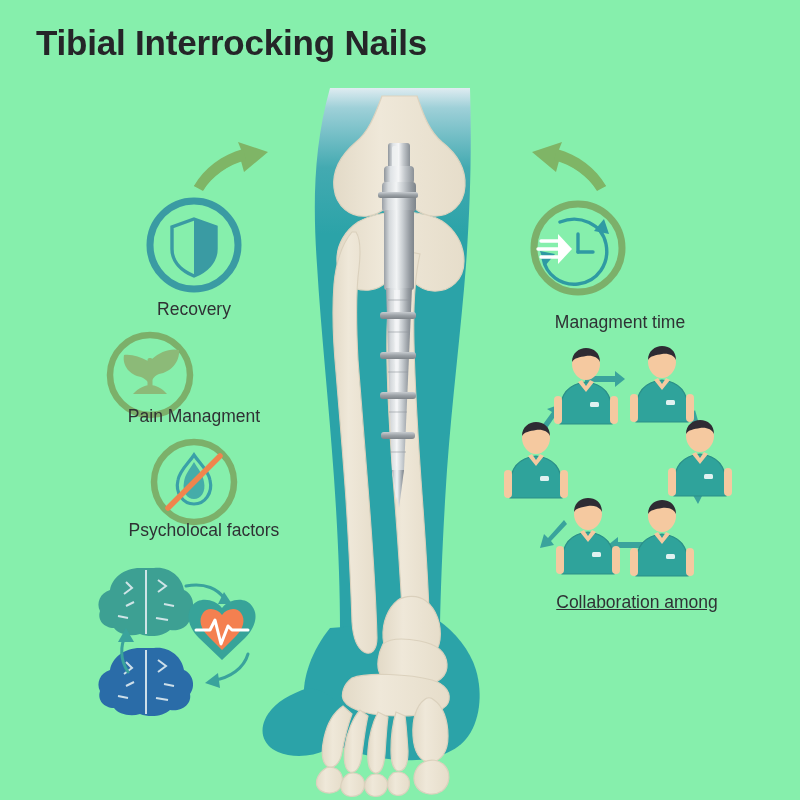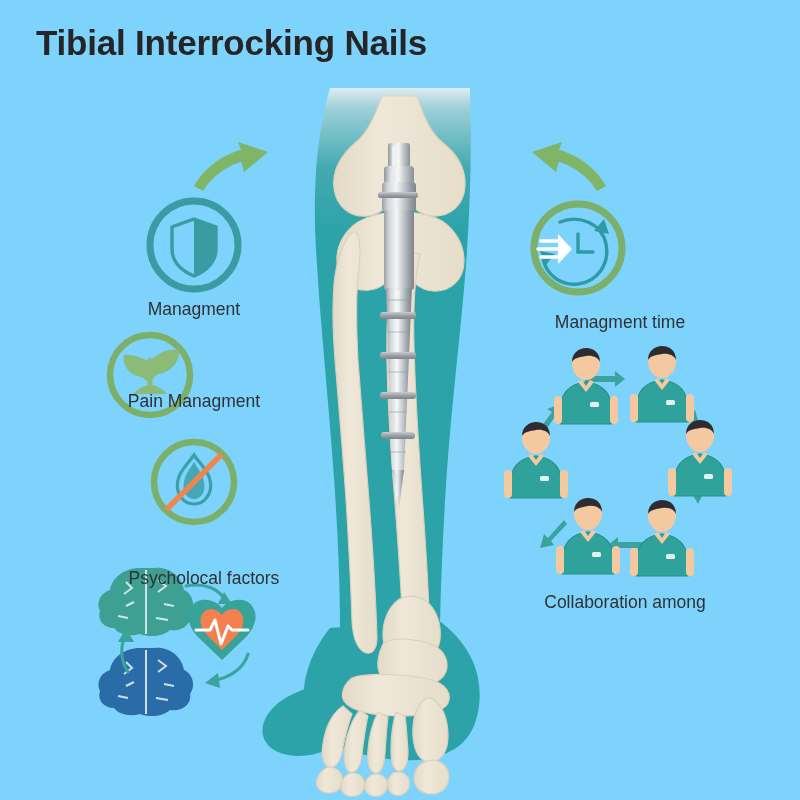--- a/index.html
+++ b/index.html
@@ -9,21 +9,21 @@
   }
   body {
     font-family: "Liberation Sans", sans-serif;
     background: #dfecf1;
     position: relative;
   }
   #stage {
     position: absolute;
     left: 0; top: 0;
     width: 800px; height: 800px;
-    background: #7dd3fc;
+    background: #86efac;
   }
   #bgsvg {
     position: absolute;
     left: 0; top: 0;
     width: 800px; height: 800px;
   }
   .title {
     position: absolute;
     left: 36px; top: 23px;
     font-size: 35px;
@@ -36,25 +36,25 @@
     position: absolute;
     color: #2f3134;
     font-size: 17.5px;
     text-align: center;
     white-space: nowrap;
     line-height: 1.28;
   }
   .caption.wrap { white-space: normal; }
   
   #cap-stability { left: 104px; top: 298px; width: 180px; }
-  #cap-pain      { left: 74px;  top: 390px; width: 240px; }
-  #cap-psych     { left: 84px;  top: 519px; width: 240px; margin-top: 48px; }
+  #cap-pain      { left: 74px;  top: 405px; width: 240px; }
+  #cap-psych     { left: 84px;  top: 519px; width: 240px; }
   
   #cap-recovery  { left: 490px; top: 311px; width: 260px; }
-  #cap-collab    { left: 510px; top: 591px; width: 230px; }
+  #cap-collab    { left: 522px; top: 591px; width: 230px; text-decoration: underline; }
 </style>
 </head>
 <body>
 
 <div id="stage">
 
   <svg id="bgsvg" viewBox="0 0 800 800">
     <defs>
       <linearGradient id="legFade" x1="0" y1="0" x2="0" y2="1">
         <stop offset="0.00" stop-color="#dfecf1" stop-opacity="1"></stop>
@@ -458,21 +458,21 @@
         <path d="M6,32 L14,42 L22,32 L18,30 L14,36 L10,30 Z" fill="#f5c9a0"></path>
         <rect x="-18" y="46" width="8" height="28" rx="4" fill="#f5c9a0"></rect>
         <rect x="38" y="46" width="8" height="28" rx="4" fill="#f5c9a0"></rect>
         <rect x="18" y="52" width="9" height="5" rx="1.5" fill="#ffffff" opacity="0.85"></rect>
       </g>
     </g>
   </svg>
 
   <div class="title">Tibial Interrocking Nails</div>
 
-  <div class="caption" id="cap-stability">Managment</div>
+  <div class="caption" id="cap-stability">Recovery</div>
 
   <div class="caption" id="cap-pain">Pain Managment</div>
 
   <div class="caption" id="cap-psych">Psycholocal factors</div>
 
   <div class="caption" id="cap-recovery">Managment time</div>
 
   <div class="caption wrap" id="cap-collab">
     <div>Collaboration among</div>
   </div>

